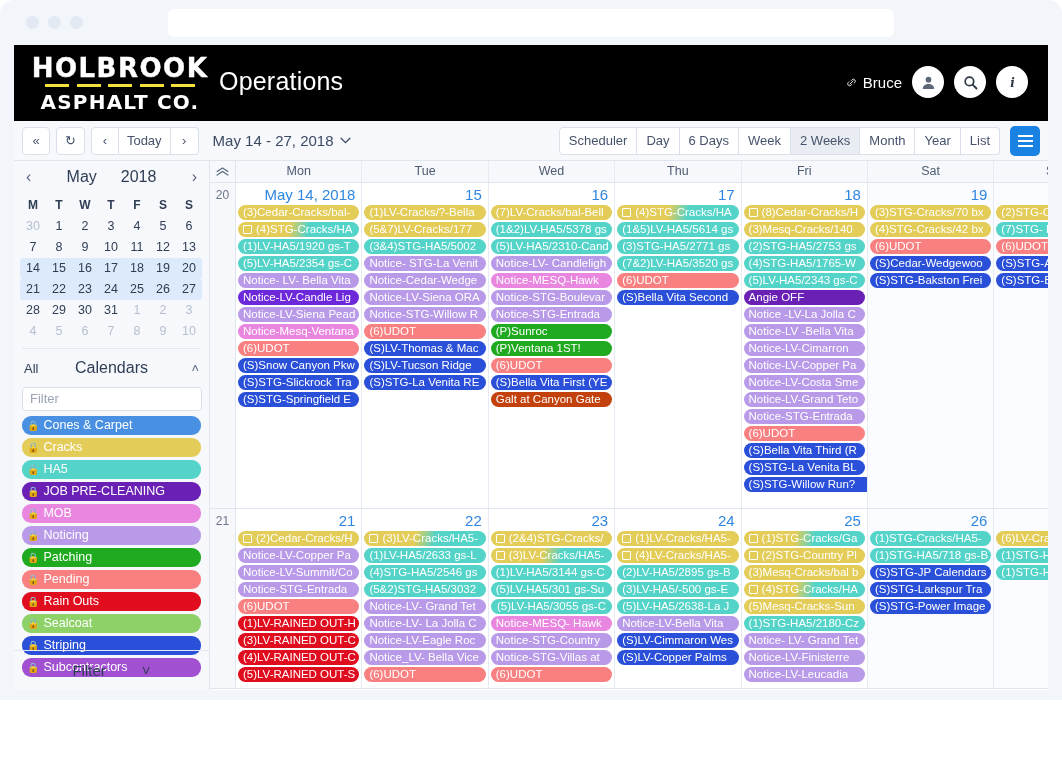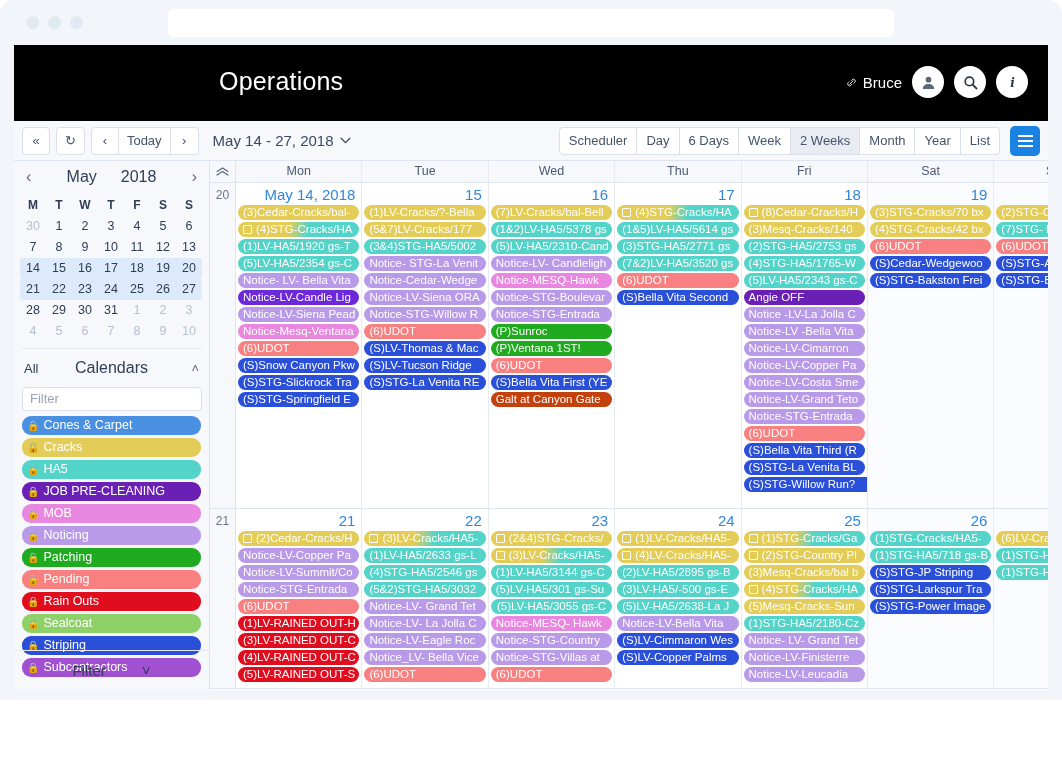--- a/index.html
+++ b/index.html
@@ -179,20 +179,31 @@
   <div id="chrome-bar">
     <span class="dot d1"></span>
     <span class="dot d2"></span>
     <span class="dot d3"></span>
     <div id="url-bar"></div>
   </div>
 
   <div id="app">
 
     <div id="app-header">
+      <div id="logo">
+        <div class="l1">HOLBROOK</div>
+        <div class="rule">
+            <i></i>
+            <i></i>
+            <i></i>
+            <i></i>
+            <i></i>
+          </div>
+        <div class="l2">ASPHALT CO.</div>
+      </div>
       <div id="app-title">Operations</div>
       <div id="header-right">
         <div id="user-name">
           <svg width="13" height="13" viewBox="0 0 24 24">
             <path d="M9 15l6-6M7.5 10.5L6 12a3.5 3.5 0 005 5l1.5-1.5M16.5 13.5L18 12a3.5 3.5 0 00-5-5l-1.5 1.5" fill="none" stroke="#ffffff" stroke-width="1.6" stroke-linecap="round"></path>
           </svg>
           <span>Bruce</span>
         </div>
         <div class="circ-btn">
           <svg width="17" height="17" viewBox="0 0 24 24">
@@ -797,21 +808,21 @@
               </div>
               <div class="day-col weekend">
                 <div class="daynum">26</div>
                 <div class="ev" style="background: rgb(84, 211, 200);">
                   <span>(1)STG-Cracks/HA5-</span>
                 </div>
                 <div class="ev" style="background: rgb(84, 211, 200);">
                   <span>(1)STG-HA5/718 gs-B</span>
                 </div>
                 <div class="ev" style="background: rgb(42, 79, 216);">
-                  <span>(S)STG-JP Striping</span>
+                  <span>(S)STG-JP Calendars</span>
                 </div>
                 <div class="ev" style="background: rgb(42, 79, 216);">
                   <span>(S)STG-Larkspur Tra</span>
                 </div>
                 <div class="ev" style="background: rgb(42, 79, 216);">
                   <span>(S)STG-Power Image</span>
                 </div>
               </div>
               <div class="day-col weekend">
                 <div class="daynum">27</div>

